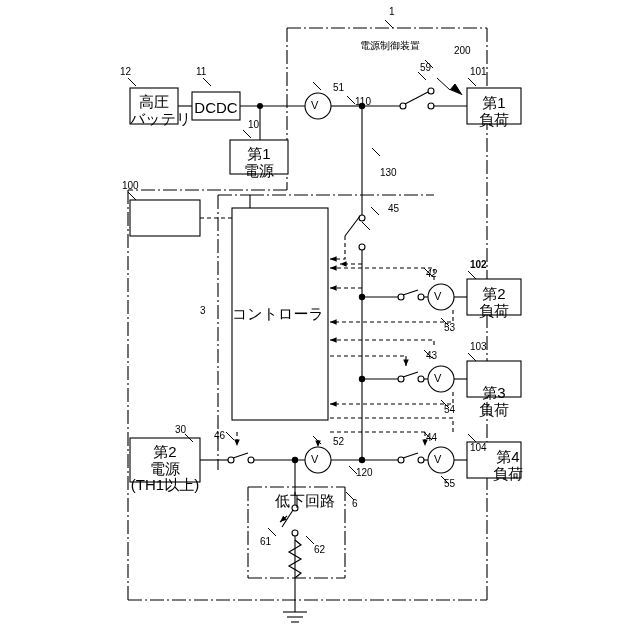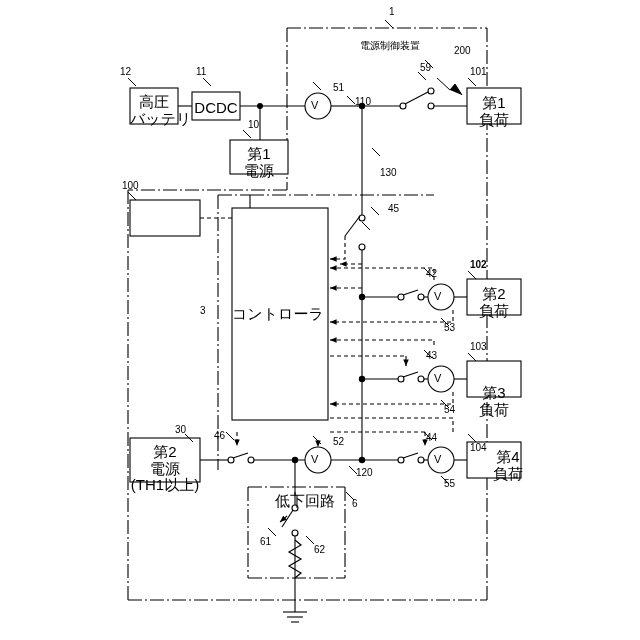--- a/index.html
+++ b/index.html
@@ -221,21 +221,21 @@
 <div class="lbl" style="left:434px;top:372px;font-size:11px;">V</div>
 <div class="lbl" style="left:311px;top:453px;font-size:11px;">V</div>
 <div class="lbl" style="left:434px;top:453px;font-size:11px;">V</div>
 
 <div class="lbl" style="left:333px;top:82px;">51</div>
 <div class="lbl" style="left:355px;top:96px;">110</div>
 <div class="lbl" style="left:380px;top:157px;margin-top:10px;">130</div>
 <div class="lbl" style="left:388px;top:203px;">45</div>
 <div class="lbl" style="left:434px;top:45px;margin-left:20px;">200</div>
 <div class="lbl" style="left:420px;top:62px;">59</div>
-<div class="lbl" style="left:426px;top:268px;">42</div>
+<div class="lbl" style="left:426px;top:268px;font-style:italic;">42</div>
 <div class="lbl" style="left:426px;top:350px;">43</div>
 <div class="lbl" style="left:426px;top:432px;">44</div>
 <div class="lbl" style="left:444px;top:322px;">53</div>
 <div class="lbl" style="left:444px;top:404px;">54</div>
 <div class="lbl" style="left:444px;top:478px;">55</div>
 <div class="lbl" style="left:333px;top:436px;">52</div>
 <div class="lbl" style="left:356px;top:467px;">120</div>
 <div class="lbl" style="left:214px;top:430px;">46</div>
 <div class="lbl" style="left:260px;top:536px;">61</div>
 <div class="lbl" style="left:314px;top:544px;">62</div>

